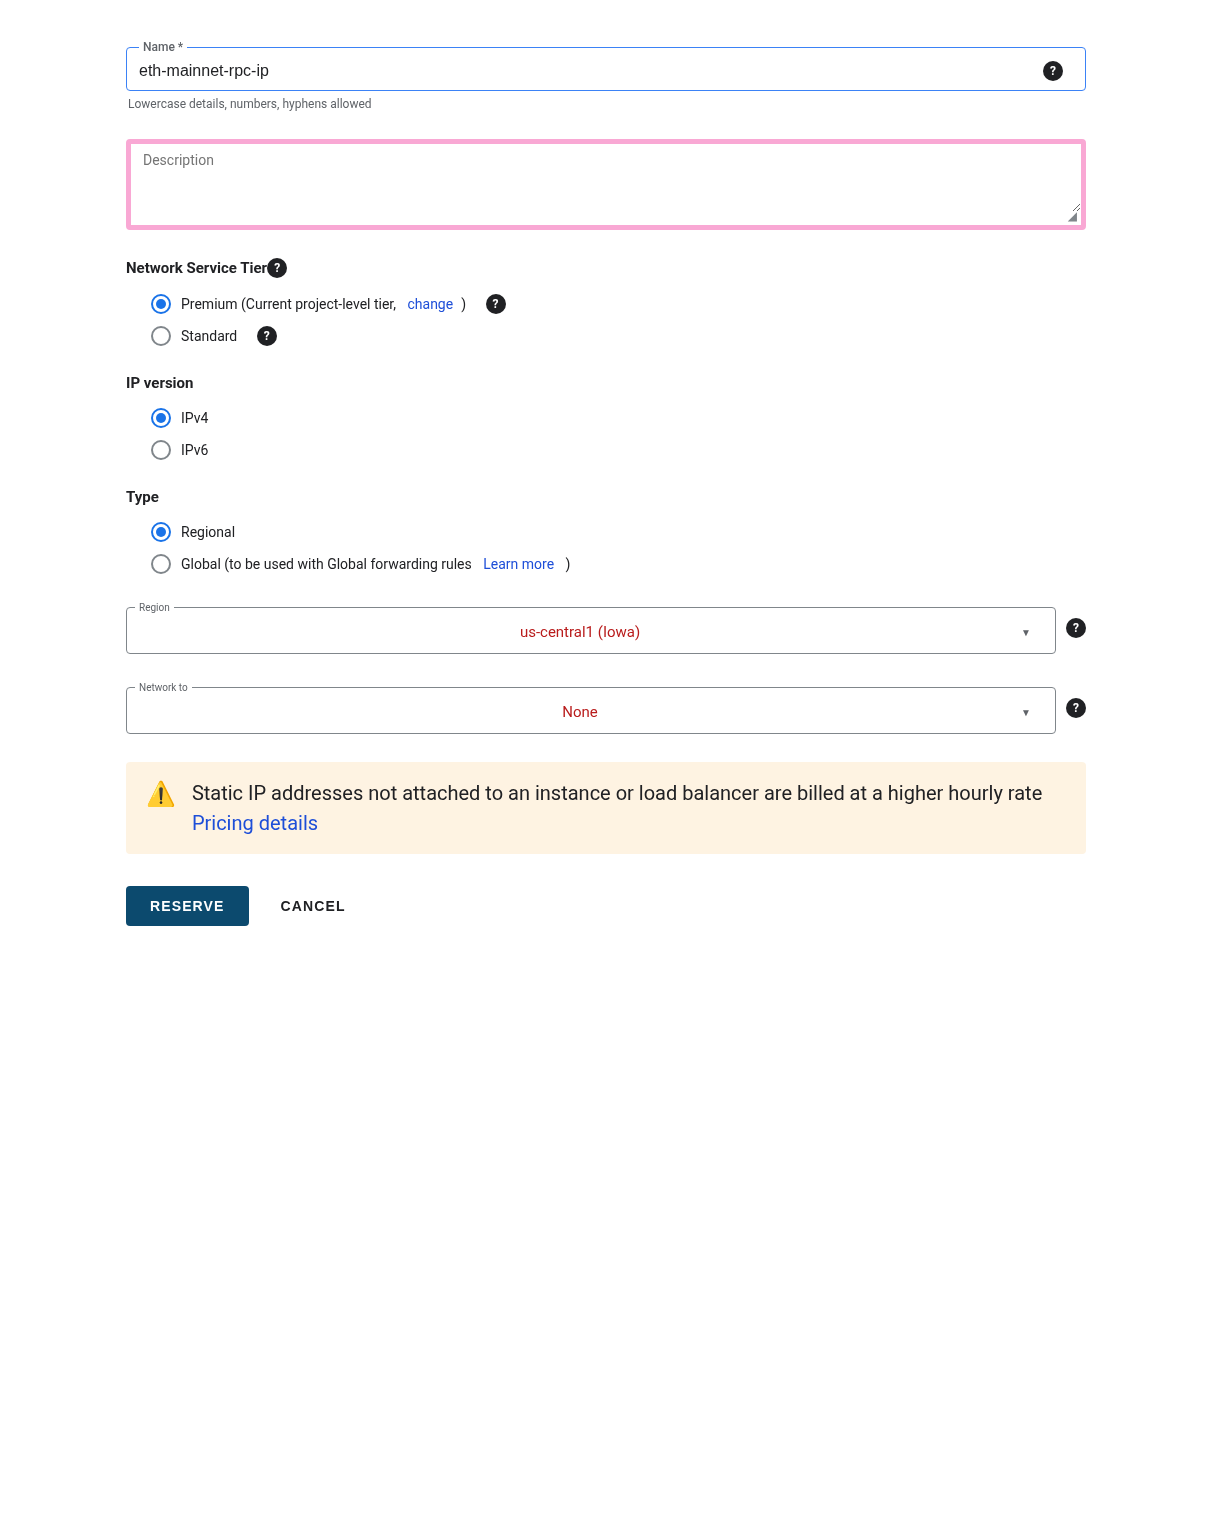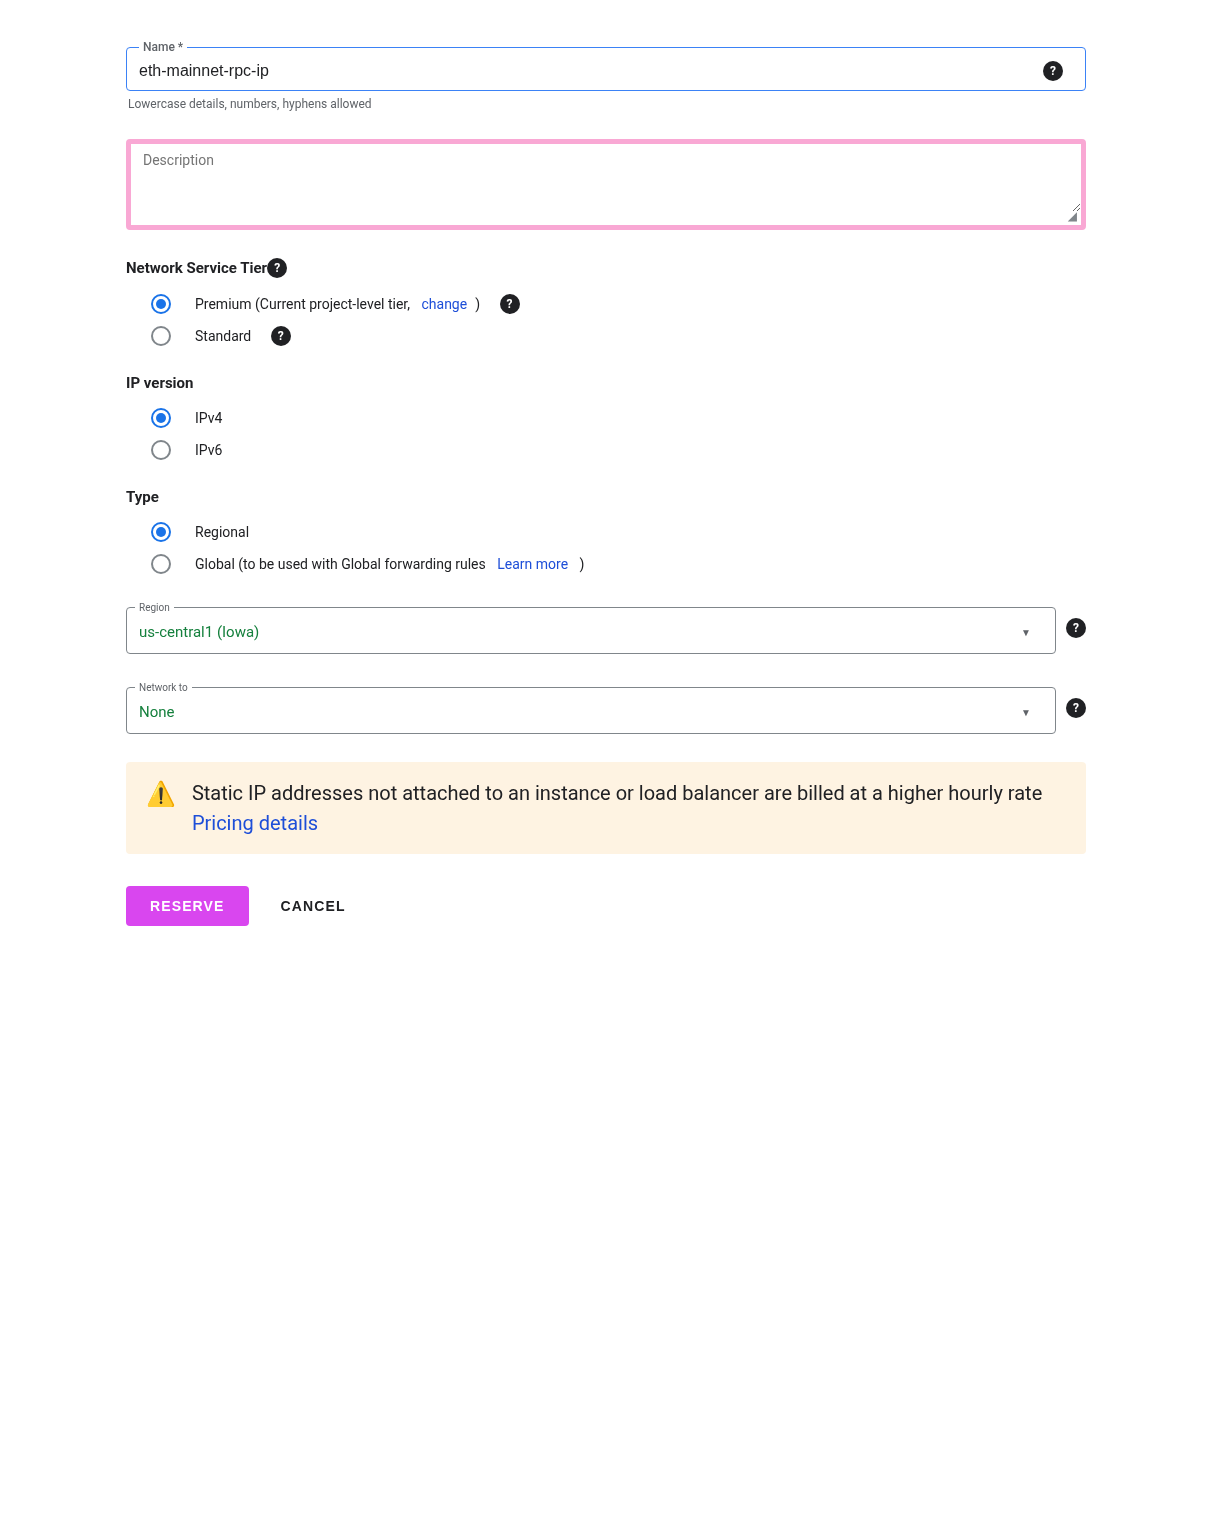--- a/index.html
+++ b/index.html
@@ -123,21 +123,21 @@
     .radio-group {
       display: flex;
       flex-direction: column;
       gap: 12px;
       margin-bottom: 28px;
     }
 
     .radio-item {
       display: flex;
       align-items: center;
-      gap: 24px;
+      gap: 10px;
       cursor: pointer;
       padding-left: 25px;
     }
 
     .radio-label {
       font-size: 14px;
       color: #202124;
       display: flex;
       align-items: center;
       gap: 8px;
@@ -185,21 +185,22 @@
 
     .select-wrapper {
       display: flex;
       align-items: center;
       padding: 10px 12px 12px 12px;
     }
 
     .select-value {
       flex: 1;
       font-size: 15px;
-      color: #15803d;
+      color: #b91c1c;
+      text-align: center;
     }
 
     .dropdown-arrow {
       color: #5f6368;
       font-size: 10px;
       margin-right: 12px;
     }
 
     .select-container {
       display: flex;
@@ -252,21 +253,21 @@
 
     
     .button-row {
       display: flex;
       align-items: center;
       gap: 24px;
       margin-top: 8px;
     }
 
     .btn-reserve {
-      background: #d946ef;
+      background: #0c4a6e;
       color: #fff;
       border: none;
       border-radius: 4px;
       padding: 12px 24px;
       font-size: 14px;
       font-weight: 700;
       letter-spacing: 0.08em;
       cursor: pointer;
       text-transform: uppercase;
     }

